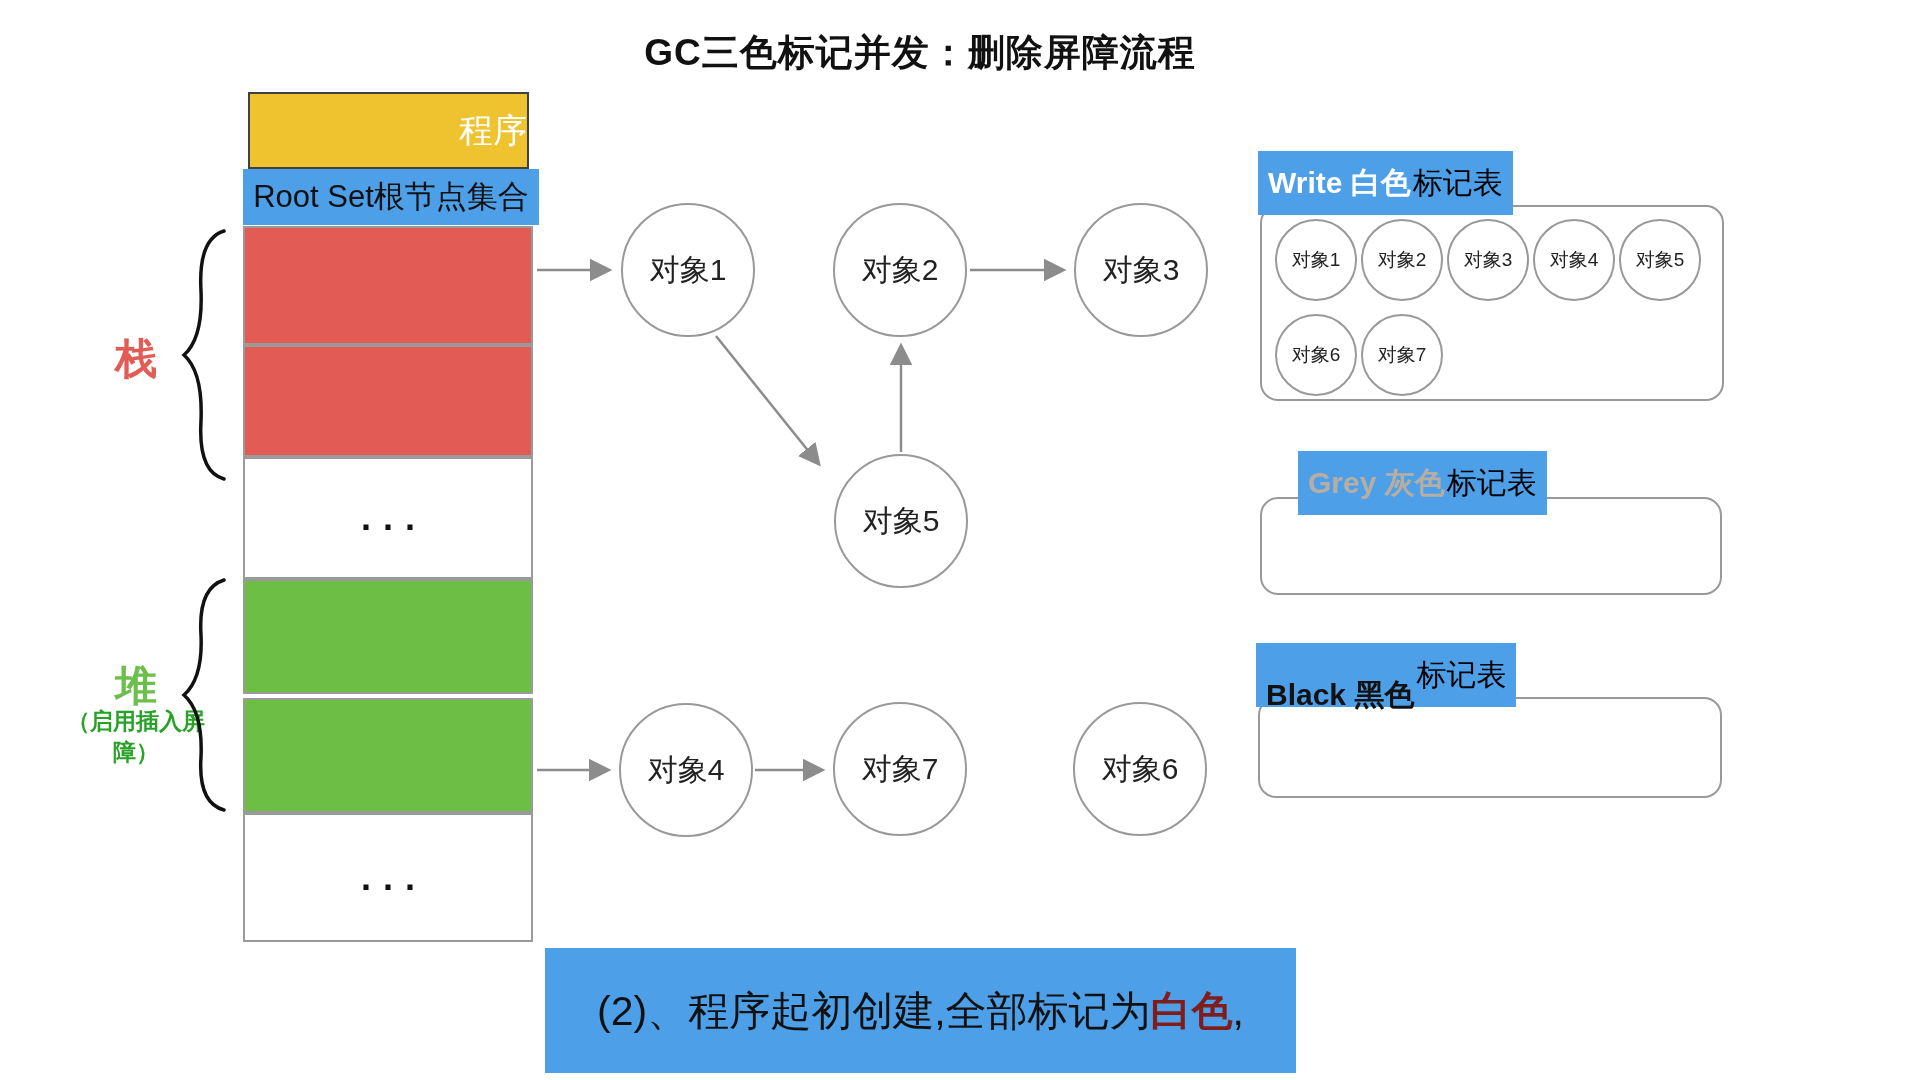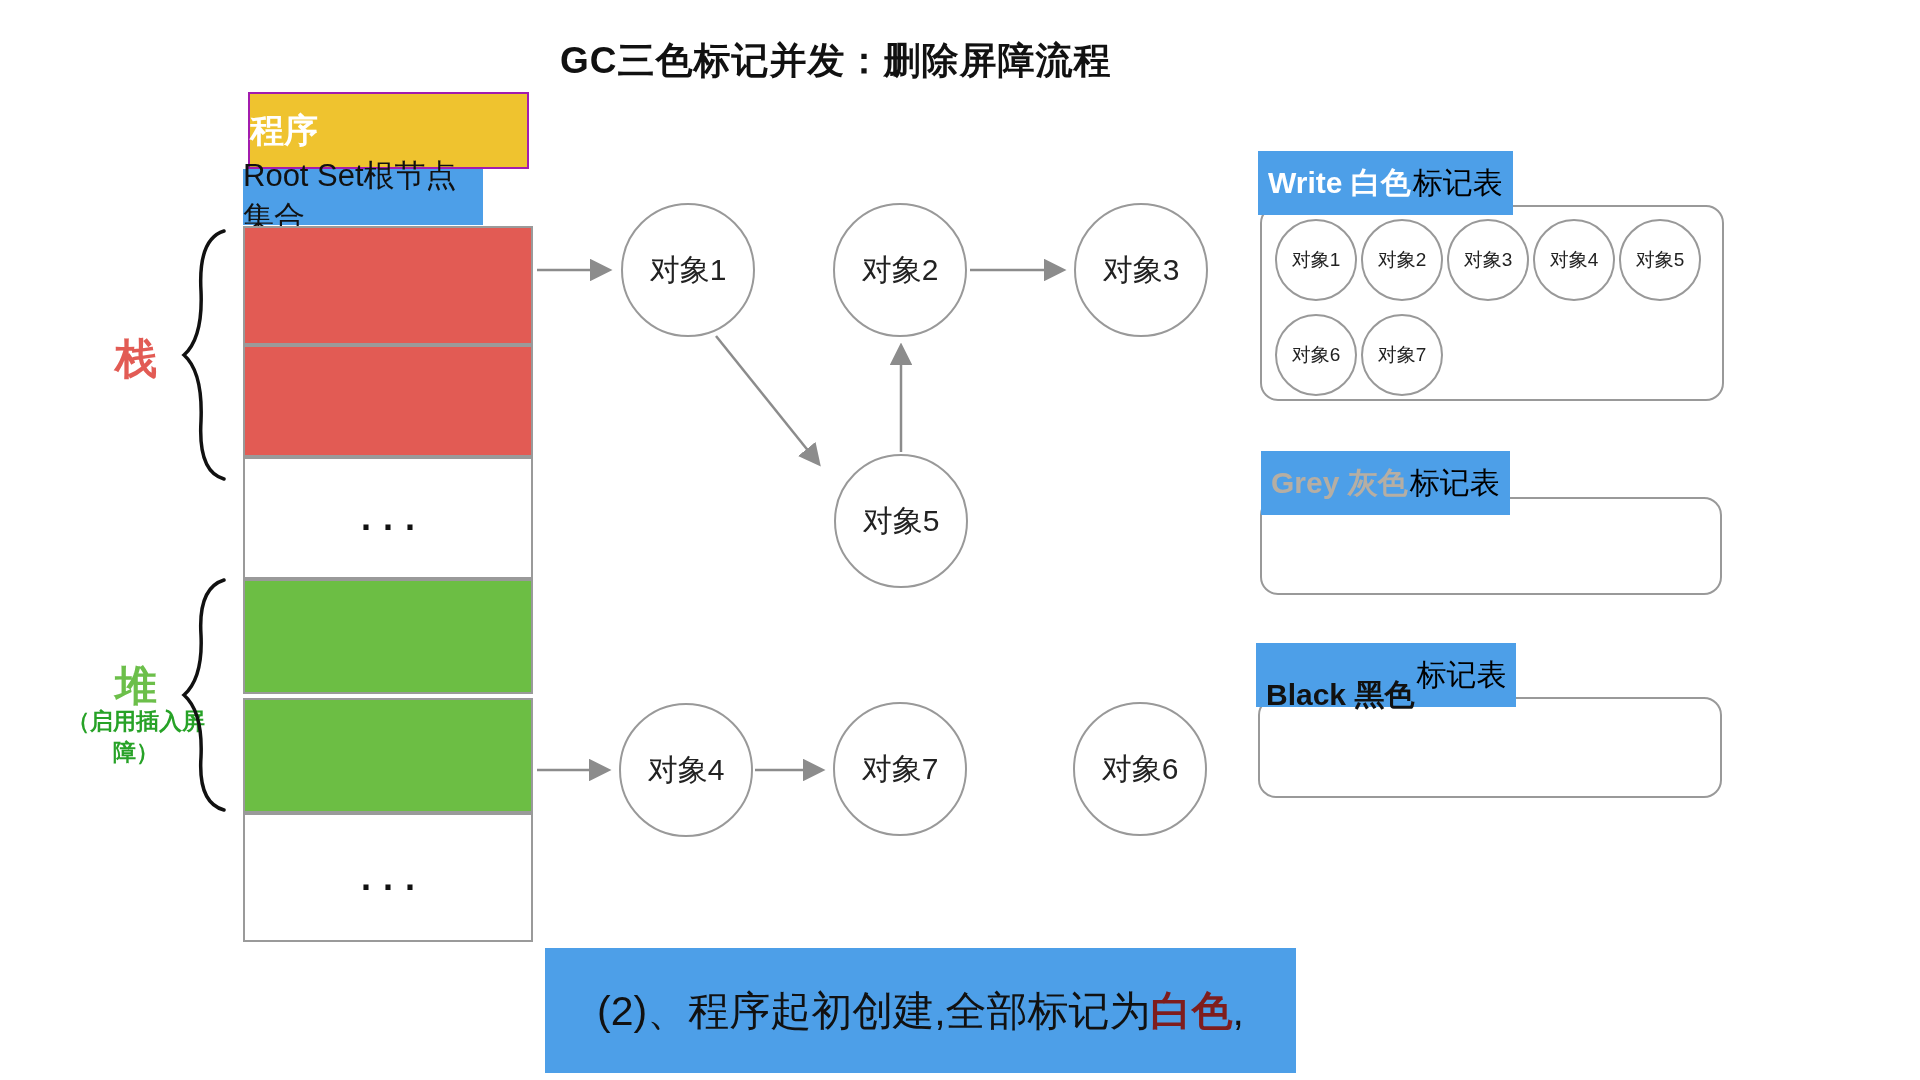--- a/index.html
+++ b/index.html
@@ -5,28 +5,28 @@
   html,body{margin:0;padding:0;}
   body{
     width:1920px;height:1080px;position:relative;overflow:hidden;
     background:#ffffff;
     font-family:"Liberation Sans","DejaVu Sans",sans-serif;
     color:#111;
   }
   .abs{position:absolute;box-sizing:border-box;}
 
   
-  .title{left:560px;top:36px;width:720px;
+  .title{left:560px;top:28px;width:720px;text-align:center;
          font-size:37px;font-weight:bold;color:#111;letter-spacing:1px;}
 
   
   .prog-box{left:248px;top:92px;width:281px;height:77px;background:#EFC32F;
-            border:2px solid #a21caf;display:flex;align-items:center;justify-content:flex-start;
-            color:#fff;font-size:34px;font-weight:bold;}
-  .rootset{left:243px;top:169px;width:240px;height:56px;background:#4D9FE8;
+            border:2px solid #404040;display:flex;align-items:center;justify-content:flex-end;
+            color:#fff;font-size:34px;font-weight:normal;}
+  .rootset{left:243px;top:169px;width:296px;height:56px;background:#4D9FE8;
            display:flex;align-items:center;justify-content:center;
            color:#111;font-size:31px;}
   .cell{left:243px;width:290px;border:2px solid #9a9a9a;}
   .cell.red{background:#E25B54;}
   .cell.green{background:#6CBE44;}
   .cell.white{background:#ffffff;display:flex;align-items:center;justify-content:center;}
   .c-red1{top:226px;height:119px;}
   .c-red2{top:345px;height:112px;}
   .c-white1{top:457px;height:122px;}
   .c-green1{top:579px;height:115px;}
@@ -53,21 +53,21 @@
   .n4{left:619px;top:703px;}
   .n7{left:833px;top:702px;}
   .n6{left:1073px;top:702px;}
 
   
   .badge{height:64px;background:#4D9FE8;display:flex;align-items:center;
          padding:0 10px;font-size:30px;white-space:nowrap;z-index:20;}
   .badge .hl{font-weight:bold;margin-right:2px;}
   .badge-white{left:1258px;top:151px;}
   .badge-white .hl{color:#ffffff;}
-  .badge-grey{left:1261px;top:451px;}
+  .badge-grey{left:1298px;top:451px;}
   .badge-grey .hl{color:#B6AEA3;}
   .badge-black{left:1256px;top:643px;}
   .badge-black .hl{color:#111111;margin-top:41px;}
   .badge .rest{color:#000000;font-weight:normal;}
 
   .panel{border:2px solid #999;border-radius:18px;background:#fff;}
   .panel-white{left:1260px;top:205px;width:464px;height:196px;}
   .panel-grey{left:1260px;top:497px;width:462px;height:98px;}
   .panel-black{left:1258px;top:697px;width:464px;height:101px;}
 

